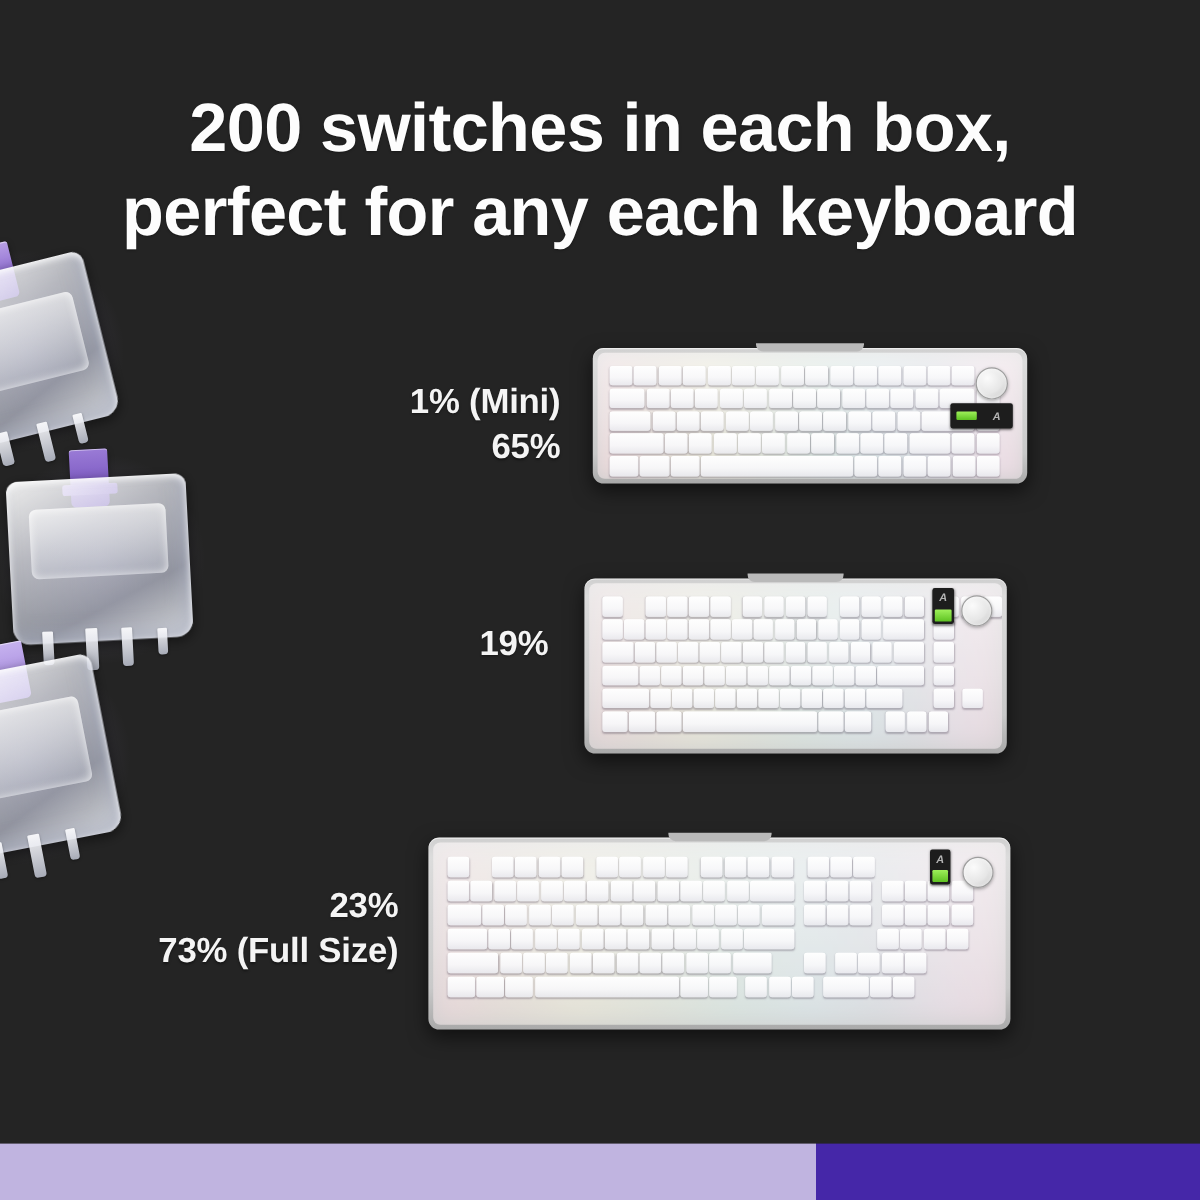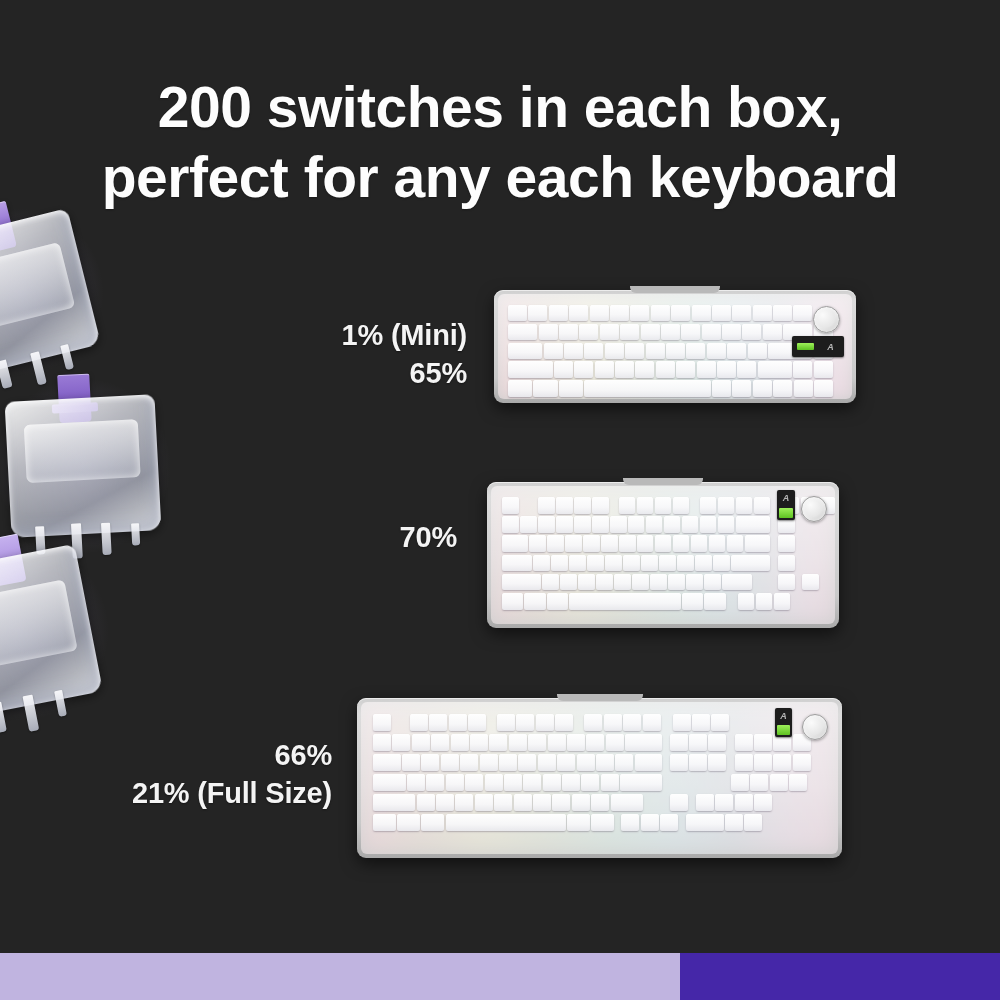--- a/index.html
+++ b/index.html
@@ -217,26 +217,26 @@
     <div class="sw-pin" style="left:44%; bottom:-17%; width:6.5%; height:24%;"></div>
     <div class="sw-pin" style="left:66%; bottom:-11%; width:6%; height:17%;"></div>
   </div>
 
   <div class="size-label" id="label-65">
     <span>1% (Mini)</span>
     <span>65%</span>
   </div>
 
   <div class="size-label" id="label-tkl">
-    <span>70%</span>
+    <span>19%</span>
   </div>
 
   <div class="size-label" id="label-full">
-    <span>66%</span>
-    <span>21% (Full Size)</span>
+    <span>23%</span>
+    <span>73% (Full Size)</span>
   </div>
 
   <div class="kb" id="kb-compact" style="left:494px; top:290px; width:362px; height:113px;">
     <div class="kb-top-notch" style="width:90px;"></div>
     <div class="kb-inner">
       <div class="rgb-wash"></div>
       <div class="kb-keys" id="keys-compact">
           <div class="kbrow" style="left: 10px; top: 11px; height: 16.4px;">
             <div class="key" style="width: 19px; height: 16.4px; margin-right: 1.4px;"></div>
             <div class="key" style="width: 19px; height: 16.4px; margin-right: 1.4px;"></div>

